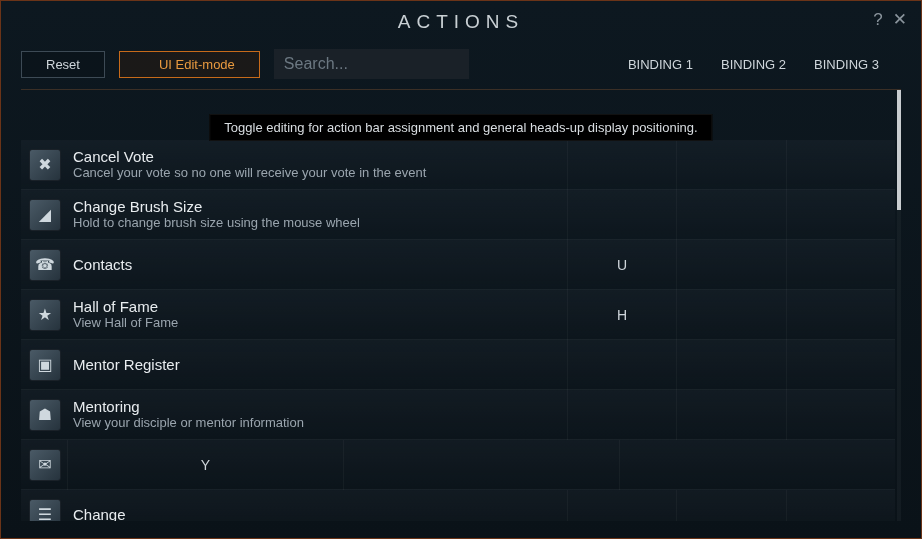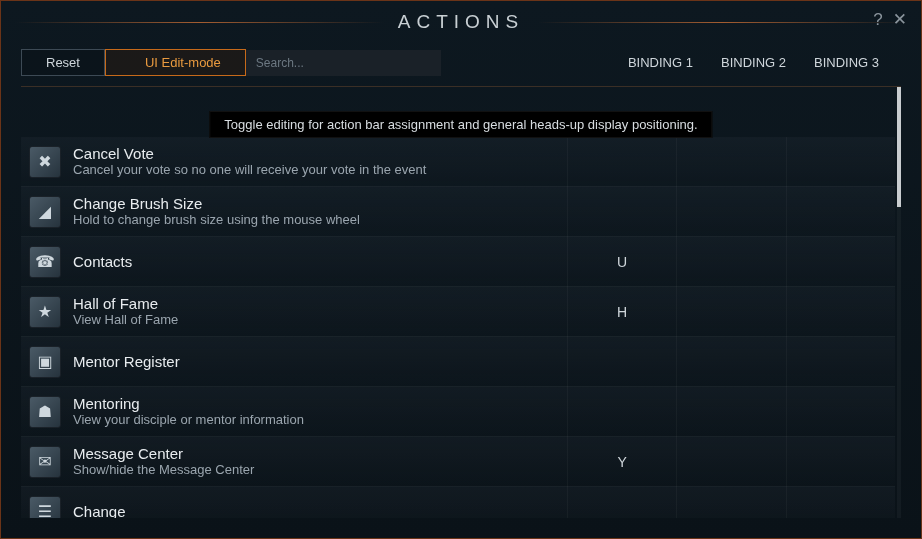--- a/index.html
+++ b/index.html
@@ -1,26 +1,26 @@
 <!DOCTYPE html>
 <html><head>
 <meta charset="utf-8">
 <style>
 * { margin:0; padding:0; box-sizing:border-box; font-family:"Segoe UI",Arial,sans-serif; }
 html,body { width:922px; height:539px; background:#000; overflow:hidden; }
 .window { position:relative; width:922px; height:539px; background:linear-gradient(180deg,#0d1820 0%,#0a1218 100%); border:1px solid #6b3418; }
-.titlebar { position:relative; height:42px; display:flex; align-items:center; justify-content:flex-start; }
+.titlebar { position:relative; height:42px; display:flex; align-items:center; justify-content:flex-start;flex-direction:column; }
 .title-line { height:1px; background:linear-gradient(90deg,rgba(180,100,50,0) 0%,rgba(180,100,50,.9) 50%,rgba(180,100,50,0) 100%); flex:1; margin:0 14px; }
 .title { color:#c9d0d4; font-size:19px; letter-spacing:6px; font-weight:400; font-family:"Arial Narrow",Arial,sans-serif; }
 .titlebar-ctrls { position:absolute; right:14px; top:10px; display:flex; gap:10px; color:#8a949c; }
 .titlebar-ctrls span { cursor:pointer; font-size:17px; line-height:1; }
-.toolbar { display:flex; align-items:center; padding:6px 20px 10px; }
+.toolbar { display:flex; align-items:center; gap:14px; padding:6px 20px 10px; }
 .btn { background:rgba(10,18,25,.6); border:1px solid #3d4a55; color:#cfd6db; font-size:13px; padding:5px 24px; cursor:pointer; }
 .btn.active { border-color:#c76a1a; color:#e99a3f; background:rgba(60,30,10,.3);padding-left:39px; }
-.search { background:#1a2128; border:none; color:#86efac; font-size:12px; padding:6px 10px; width:195px; }
+.search { background:#1a2128; border:none; color:#86efac; font-size:16px; padding:6px 10px; width:195px; }
 .search::placeholder { color:#6c7882; }
 .spacer { flex:1; }
 .col-heads { display:flex; gap:28px; color:#cfd6db; font-size:13px; padding-right:22px; }
 .body { position:relative; margin:0 20px 20px; height:432px; border-top:1px solid rgba(200,120,60,.25); }
 .tooltip { position:absolute; top:24px; left:50%; transform:translateX(-50%); background:#000; border:1px solid #111; color:#d8dde1; font-size:13px; padding:5px 14px; z-index:5; white-space:nowrap; }
 .scroll { position:absolute; top:0; left:0; right:6px; bottom:0; overflow:hidden; }
 .scrollbar { position:absolute; right:0; top:0; width:4px; height:100%; background:rgba(255,255,255,.04); }
 .thumb { position:absolute; right:0; top:0; width:4px; height:120px; background:#c9cdd0; }
 .list { padding-top:50px; }
 .row { display:flex; align-items:center; height:50px; border-bottom:1px solid rgba(255,255,255,.03); background:linear-gradient(180deg,rgba(40,50,60,.25),rgba(20,28,35,.15)); }
@@ -141,24 +141,20 @@
             <div class="binds">
               <div class="bind"></div>
               <div class="bind"></div>
               <div class="bind"></div>
             </div>
           </div>
           <div class="row">
             <div class="icon-cell">
               <div class="action-icon">✉</div>
             </div>
-            <div class="txt">
-              <div class="name">Message Center</div>
-              <div class="desc">Show/hide the Message Center</div>
-            </div>
             <div class="binds">
               <div class="bind">Y</div>
               <div class="bind"></div>
               <div class="bind"></div>
             </div>
           </div>
           <div class="row">
             <div class="icon-cell">
               <div class="action-icon">☰</div>
             </div>

